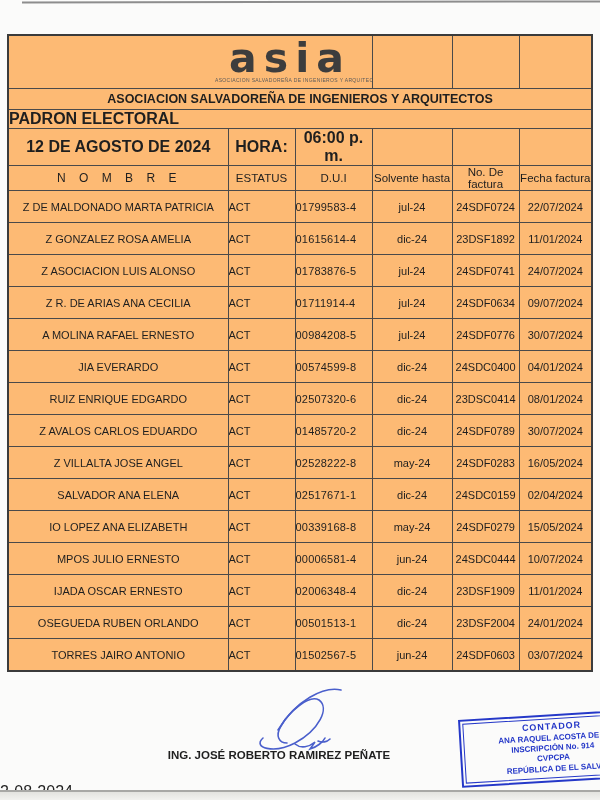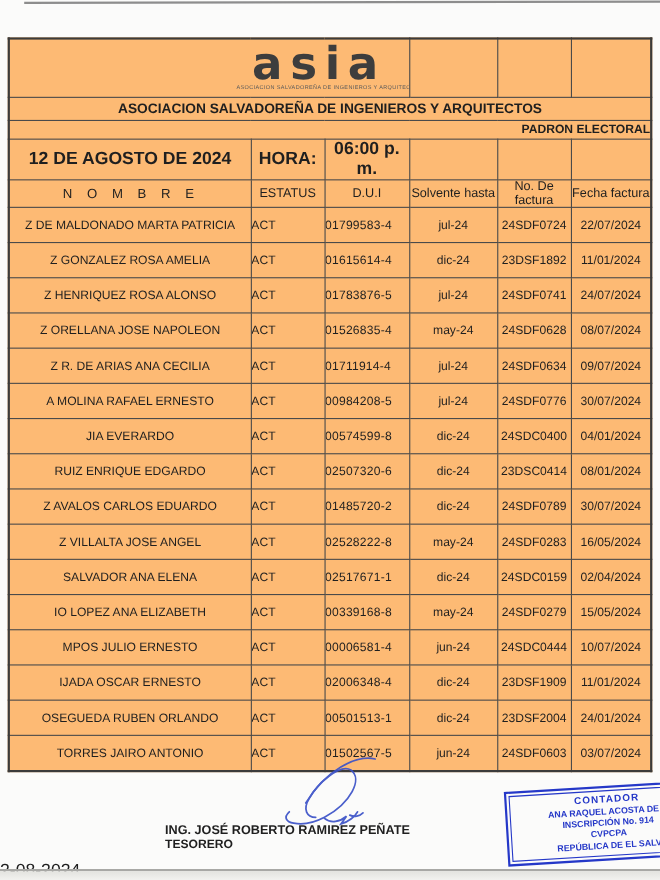--- a/index.html
+++ b/index.html
@@ -25,40 +25,40 @@
   
   .logo-row td{height:52px;}
   .logo-block{width:150px;margin-left:206px;text-align:center;line-height:.8;}
   .logo-word{
     font-size:41px;font-weight:900;letter-spacing:7px;color:#3d3d3d;
     font-family:"DejaVu Sans",sans-serif;
   }
   .logo-tagline{font-size:5px;letter-spacing:.35px;color:#5a5a5a;margin-top:3px;white-space:nowrap;}
 
   .title-row td{height:20px;text-align:center;font-weight:bold;font-size:12.5px;}
-  .subtitle-row td{height:16px;text-align:right;font-weight:bold;font-size:11px;}
+  .subtitle-row td{height:16px;text-align:left;font-weight:bold;font-size:16px;}
 
   .date-row td{height:21px;font-weight:bold;font-size:16px;text-align:center;vertical-align:middle;}
 
   .head-row td{
     height:24px;text-align:center;vertical-align:middle;
     font-weight:normal;font-size:11.5px;line-height:1.05;
   }
   .head-row td.nombre-h{letter-spacing:3px;word-spacing:4px;font-size:12px;}
   .head-row td.nowrap-h{white-space:nowrap;}
 
   .data-row td{height:31px;font-size:11px;vertical-align:middle;}
   .cell-name{padding-left:2px;white-space:nowrap;text-align:center;}
   .cell-estatus{padding-left:8px;}
   .cell-dui{padding-left:12px;letter-spacing:.2px;}
   .cell-center{text-align:center;}
 
   
   .footer-date{position:absolute;top:783px;left:0px;font-weight:normal;font-size:16px;}
-  .signer{position:absolute;top:748px;left:150px;width:290px;text-align:left;font-weight:bold;font-size:11.5px;line-height:1.25;}
+  .signer{position:absolute;top:748px;left:134px;width:290px;text-align:center;font-weight:bold;font-size:11.5px;line-height:1.25;}
   .signer .signer-title{font-size:11px;}
 
   .signature-svg{position:absolute;top:686px;left:248px;}
 
   .stamp{
     position:absolute;top:720px;left:458px;width:178px;
     transform:rotate(-3.5deg);transform-origin:left top;
     border:2px solid var(--stamp-blue,#2538c8);
     padding:2px;
   }
@@ -132,36 +132,28 @@
   <tr class="data-row">
     <td class="cell-name">Z GONZALEZ ROSA AMELIA</td>
     <td class="cell-estatus">ACT</td>
     <td class="cell-dui">01615614-4</td>
     <td class="cell-center">dic-24</td>
     <td class="cell-center">23DSF1892</td>
     <td class="cell-center">11/01/2024</td>
   </tr>
 
   <tr class="data-row">
-    <td class="cell-name">Z HENRIQUEZ ROSA ALONSO</td>
+    <td class="cell-name">Z ASOCIACION LUIS ALONSO</td>
     <td class="cell-estatus">ACT</td>
     <td class="cell-dui">01783876-5</td>
     <td class="cell-center">jul-24</td>
     <td class="cell-center">24SDF0741</td>
     <td class="cell-center">24/07/2024</td>
   </tr>
 
-  <tr class="data-row">
-    <td class="cell-name">Z ORELLANA JOSE NAPOLEON</td>
-    <td class="cell-estatus">ACT</td>
-    <td class="cell-dui">01526835-4</td>
-    <td class="cell-center">may-24</td>
-    <td class="cell-center">24SDF0628</td>
-    <td class="cell-center">08/07/2024</td>
-  </tr>
 
   <tr class="data-row">
     <td class="cell-name">Z R. DE ARIAS ANA CECILIA</td>
     <td class="cell-estatus">ACT</td>
     <td class="cell-dui">01711914-4</td>
     <td class="cell-center">jul-24</td>
     <td class="cell-center">24SDF0634</td>
     <td class="cell-center">09/07/2024</td>
   </tr>
 
@@ -273,21 +265,20 @@
   <g fill="none" stroke="#3c52c8" stroke-width="1.6" stroke-linecap="round" opacity="0.92">
     <path d="M30,44 C48,14 76,0 93,4"></path>
     <path d="M15,52 C4,62 26,68 47,57 C71,44 82,22 71,14 C61,8 41,26 33,40 C27,50 31,57 39,57"></path>
     <path d="M47,58 c6,5 14,3 20,-2 l-5,7 c7,-2 13,-7 15,-11"></path>
     <path d="M70,55 c4,2 9,1 12,-2"></path>
   </g>
 </svg>
 
 <div class="signer">
   <div>ING. JOSÉ ROBERTO RAMIREZ PEÑATE</div>
-  <div class="signer-title">TESORERO</div>
 </div>
 
 <div class="stamp">
   <div class="stamp-inner" id="stamp-inner">
       <div class="stamp-line first">CONTADOR</div>
       <div class="stamp-line">ANA RAQUEL ACOSTA DE L</div>
       <div class="stamp-line">INSCRIPCIÓN No. 914</div>
       <div class="stamp-line">CVPCPA</div>
       <div class="stamp-line">REPÚBLICA DE EL SALV</div>
     </div>

